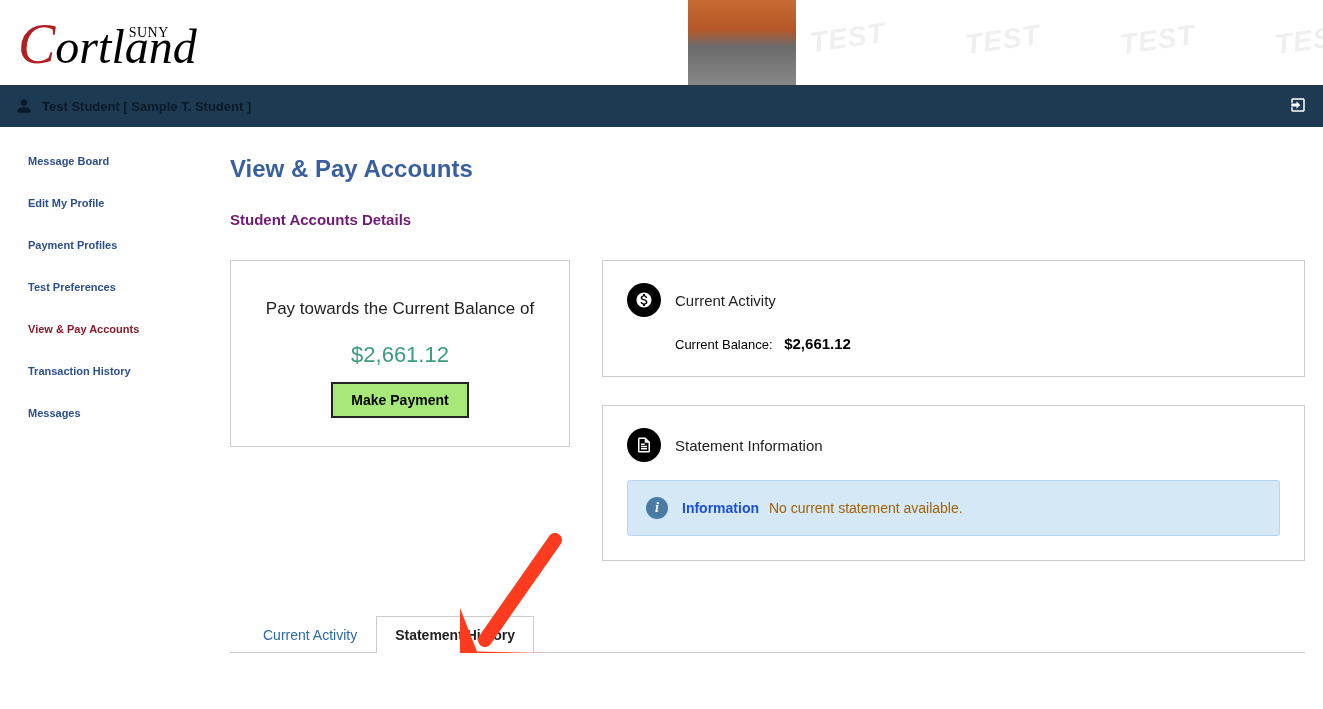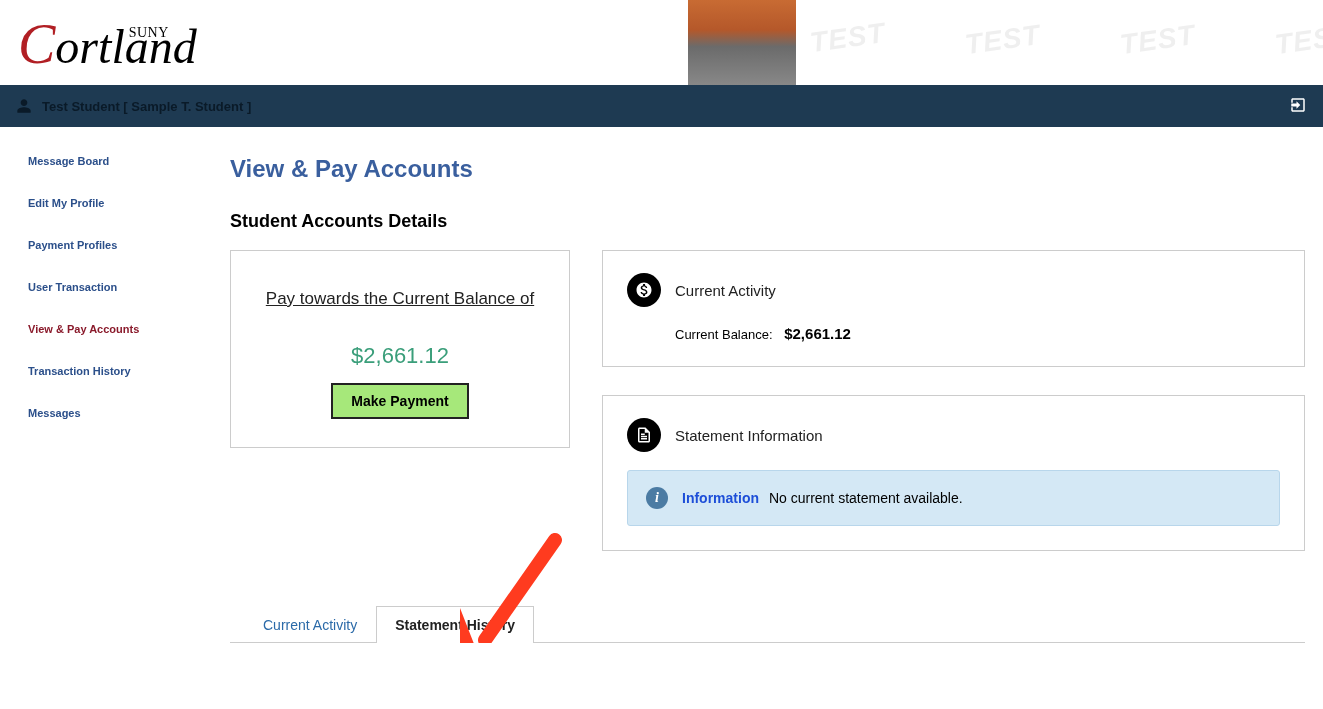--- a/index.html
+++ b/index.html
@@ -119,42 +119,41 @@
     flex: 1;
     padding-right: 18px;
   }
   .page-title {
     font-size: 24px;
     color: #3a5f9e;
     font-weight: bold;
     margin-bottom: 28px;
   }
   .sub-title {
-    font-size: 18px;
-    color: #000000;
-    margin-bottom: 18px;
+    font-size: 15px;
+    color: #701a75;
+    margin-bottom: 32px;
   }
 
   .panels {
     display: flex;
     align-items: flex-start;
     gap: 32px;
   }
 
   .pay-card {
     width: 340px;
     border: 1px solid #ccc;
     padding: 38px 20px 28px 20px;
     text-align: center;
   }
   .pay-card .pay-label {
     font-size: 17px;
     color: #222;
-    margin-bottom: 34px;
-    text-decoration: underline;
+    margin-bottom: 23px;
   }
   .pay-card .amount {
     font-size: 22px;
     color: #3a9e7a;
     margin-bottom: 14px;
   }
   .pay-card .pay-btn {
     background: #a6e87a;
     border: 2px solid #222;
     padding: 8px 18px;
@@ -229,21 +228,21 @@
     font-family: Georgia, serif;
     font-size: 14px;
     flex-shrink: 0;
   }
   .alert .a-title {
     font-weight: bold;
     color: #1d4ed8;
     margin-right: 6px;
   }
   .alert .a-msg {
-    color: #000000;
+    color: #a16207;
   }
 
   
   .tabs {
     margin-top: 26px;
     border-bottom: 1px solid #ccc;
     display: flex;
     gap: 0;
     padding-left: 14px;
   }
@@ -301,21 +300,21 @@
       </svg>
   </span>
 </div>
 
 <div class="layout">
 
   <nav class="sidebar">
     <a>Message Board</a>
     <a>Edit My Profile</a>
     <a>Payment Profiles</a>
-    <a>User Transaction</a>
+    <a>Test Preferences</a>
     <a class="active">View &amp; Pay Accounts</a>
     <a>Transaction History</a>
     <a>Messages</a>
   </nav>
 
   <div class="main">
     <h1 class="page-title">View &amp; Pay Accounts</h1>
     <h2 class="sub-title">Student Accounts Details</h2>
 
     <div class="panels">

